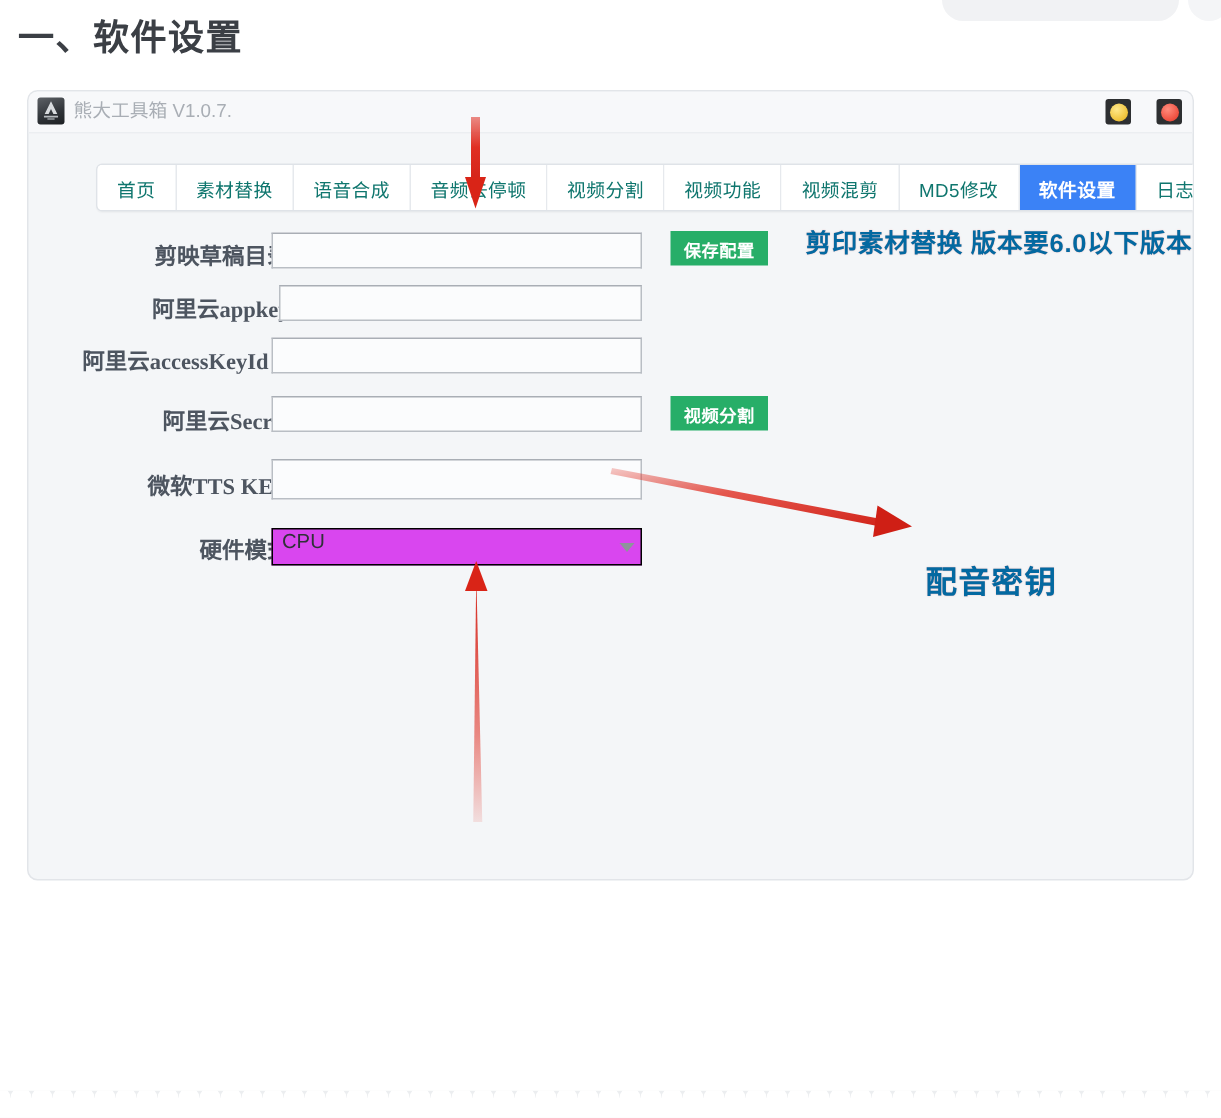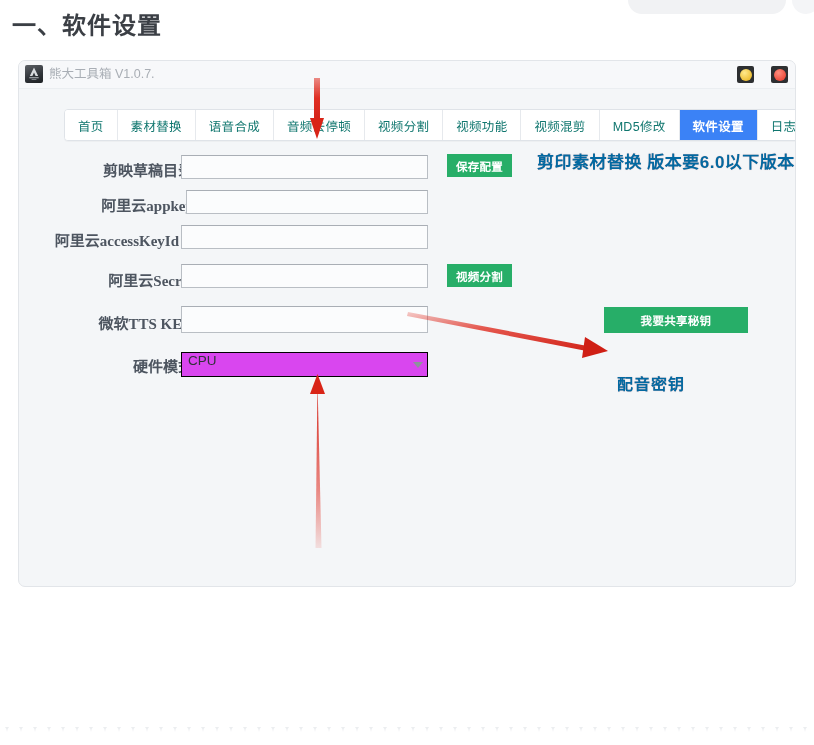--- a/index.html
+++ b/index.html
@@ -209,21 +209,21 @@
   
   .annot {
     position: absolute;
     color: #0369a1;
     font-weight: bold;
     white-space: nowrap;
     text-shadow: 0 0 1px rgba(232,65,58,.35);
   }
   .annot-top-right { font-size: 17px; letter-spacing: .5px; }
   .annot-gpu { font-size: 15.5px; letter-spacing: 1px; }
-  .annot-voice { font-size: 16px; letter-spacing: 1px; }
+  .annot-voice { font-size: 21px; letter-spacing: 1px; }
 
   .arrow-layer {
     position: absolute;
     left: 0; top: 0;
     width: 814px;
     height: 745px;
     pointer-events: none;
   }
 
   
@@ -302,21 +302,20 @@
     <div class="select-input" style="left:162px; top:291px; width:247px;">
       <span>CPU</span>
       <span class="select-arrow"></span>
     </div>
 
     <div class="green-btn" style="left:428px; top:93px; width:65px; height:23px;">保存配置</div>
 
     <div class="green-btn" style="left:428px; top:203px; width:65px; height:23px;">视频分割</div>
 
 
-    <div class="green-btn" style="left:585px; top:246px; width:144px; height:26px;">我要共享秘钥</div>
 
   </div>
 
   <div class="annot annot-top-right" style="left:537px; top:148px;">剪印素材替换 版本要6.0以下版本</div>
 
 
   <div class="annot annot-voice" style="left:617px; top:371px;">配音密钥</div>
 
   <svg class="arrow-layer" viewBox="0 0 814 745" xmlns="http://www.w3.org/2000/svg">
     <defs>

